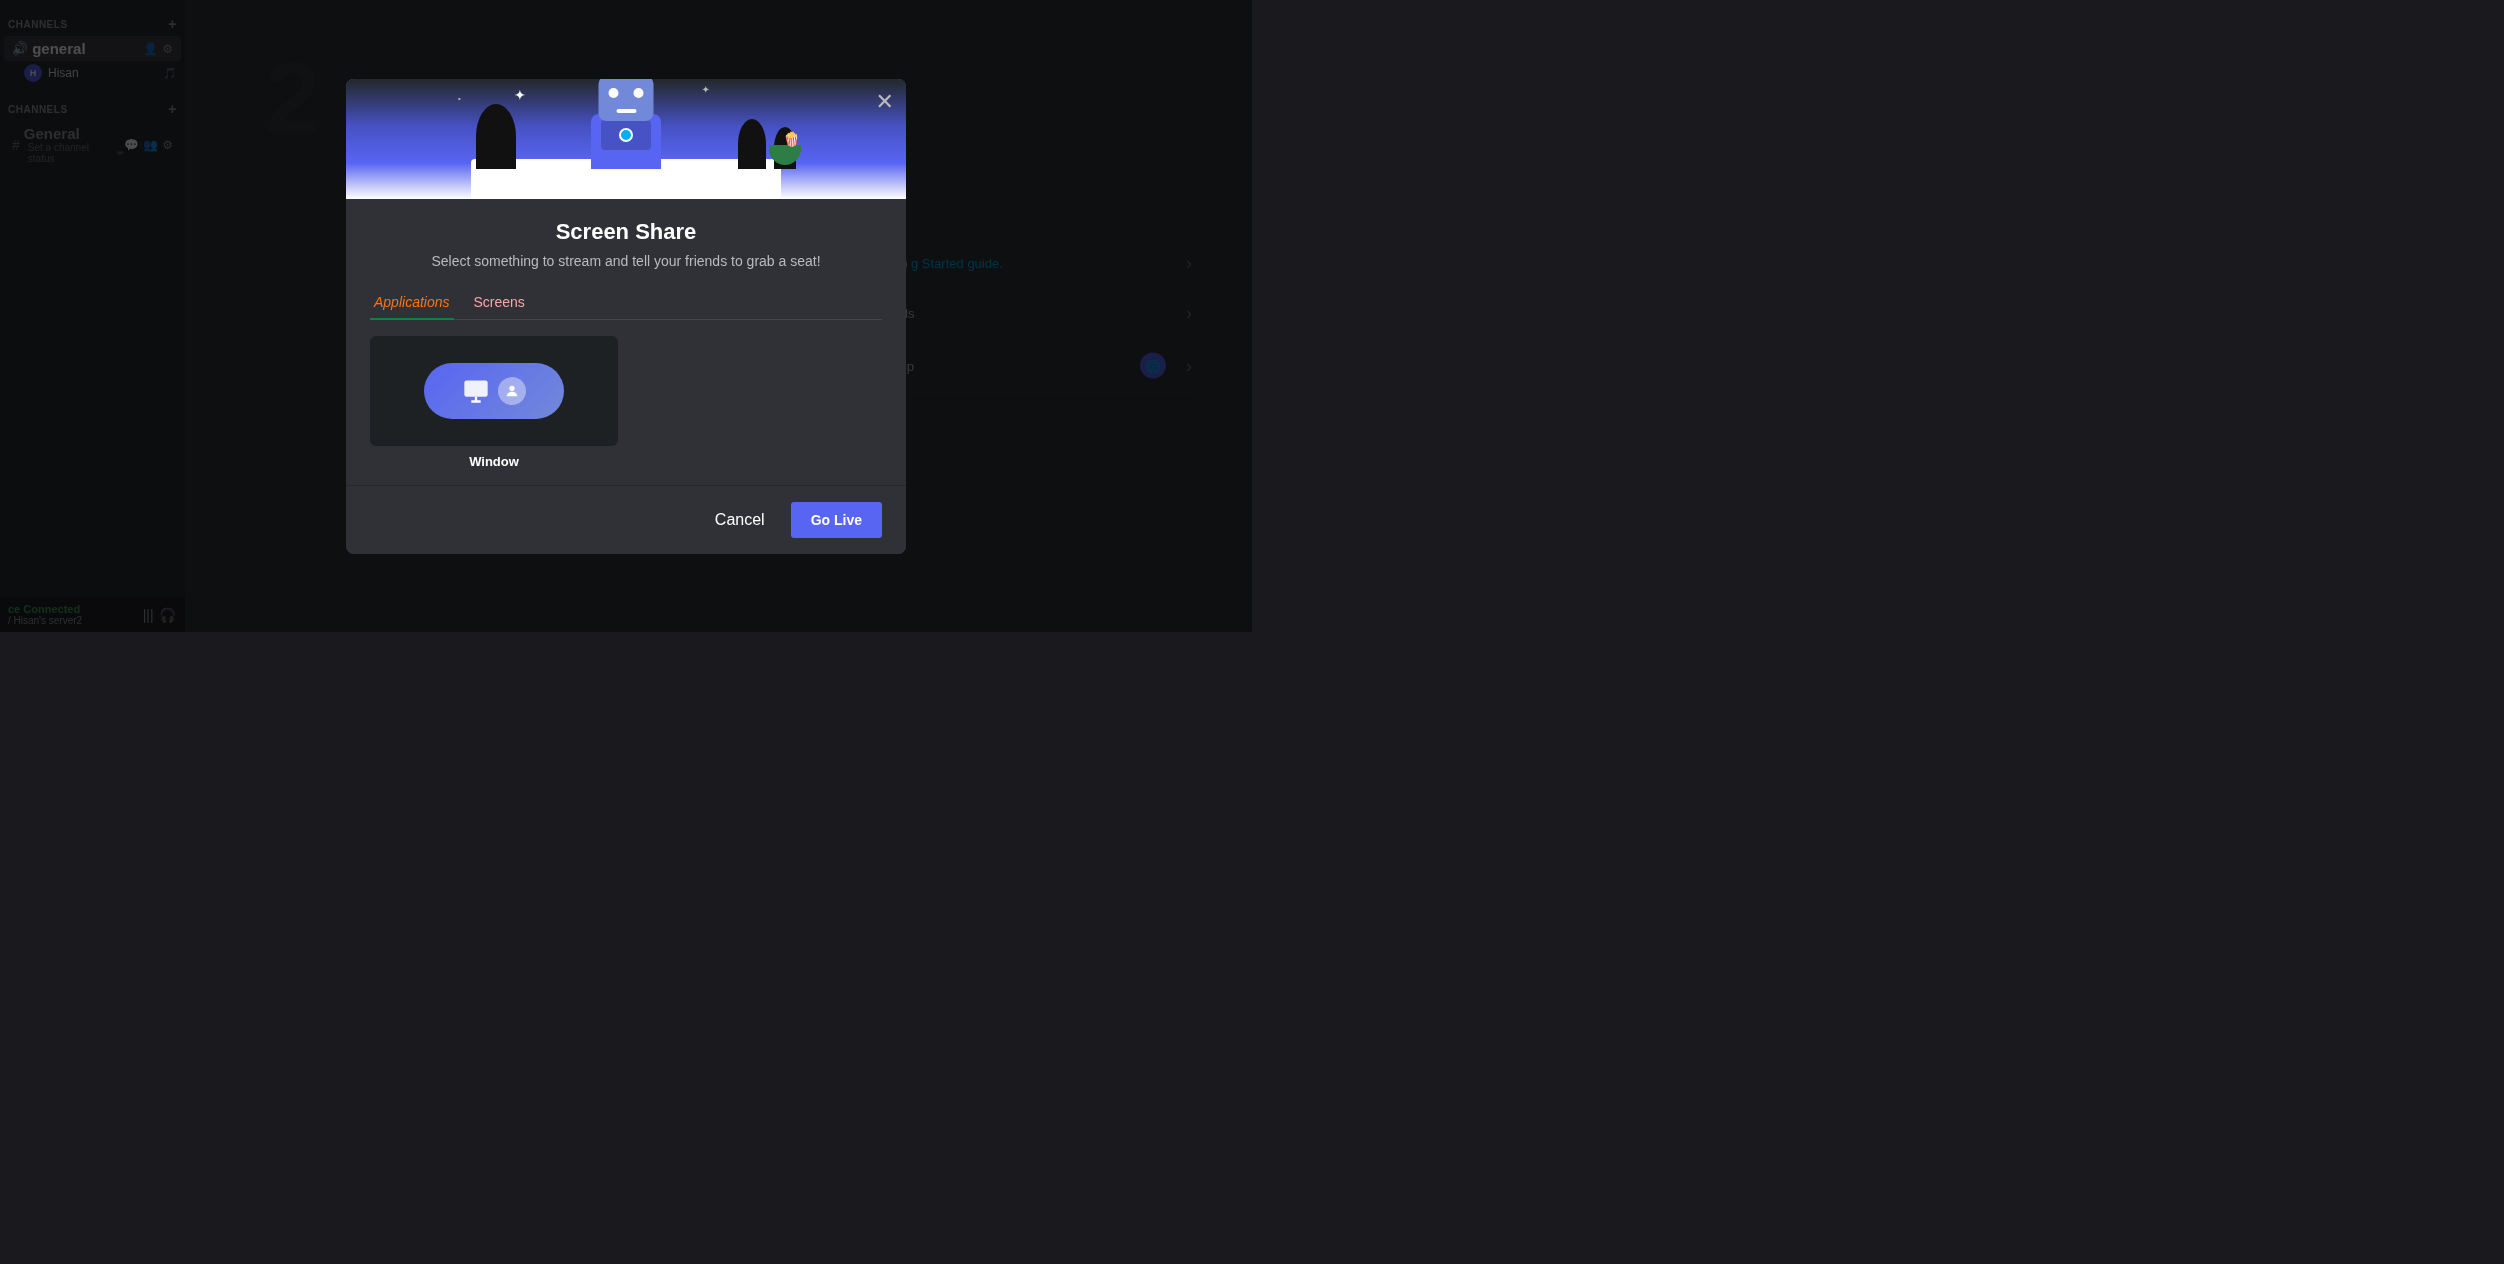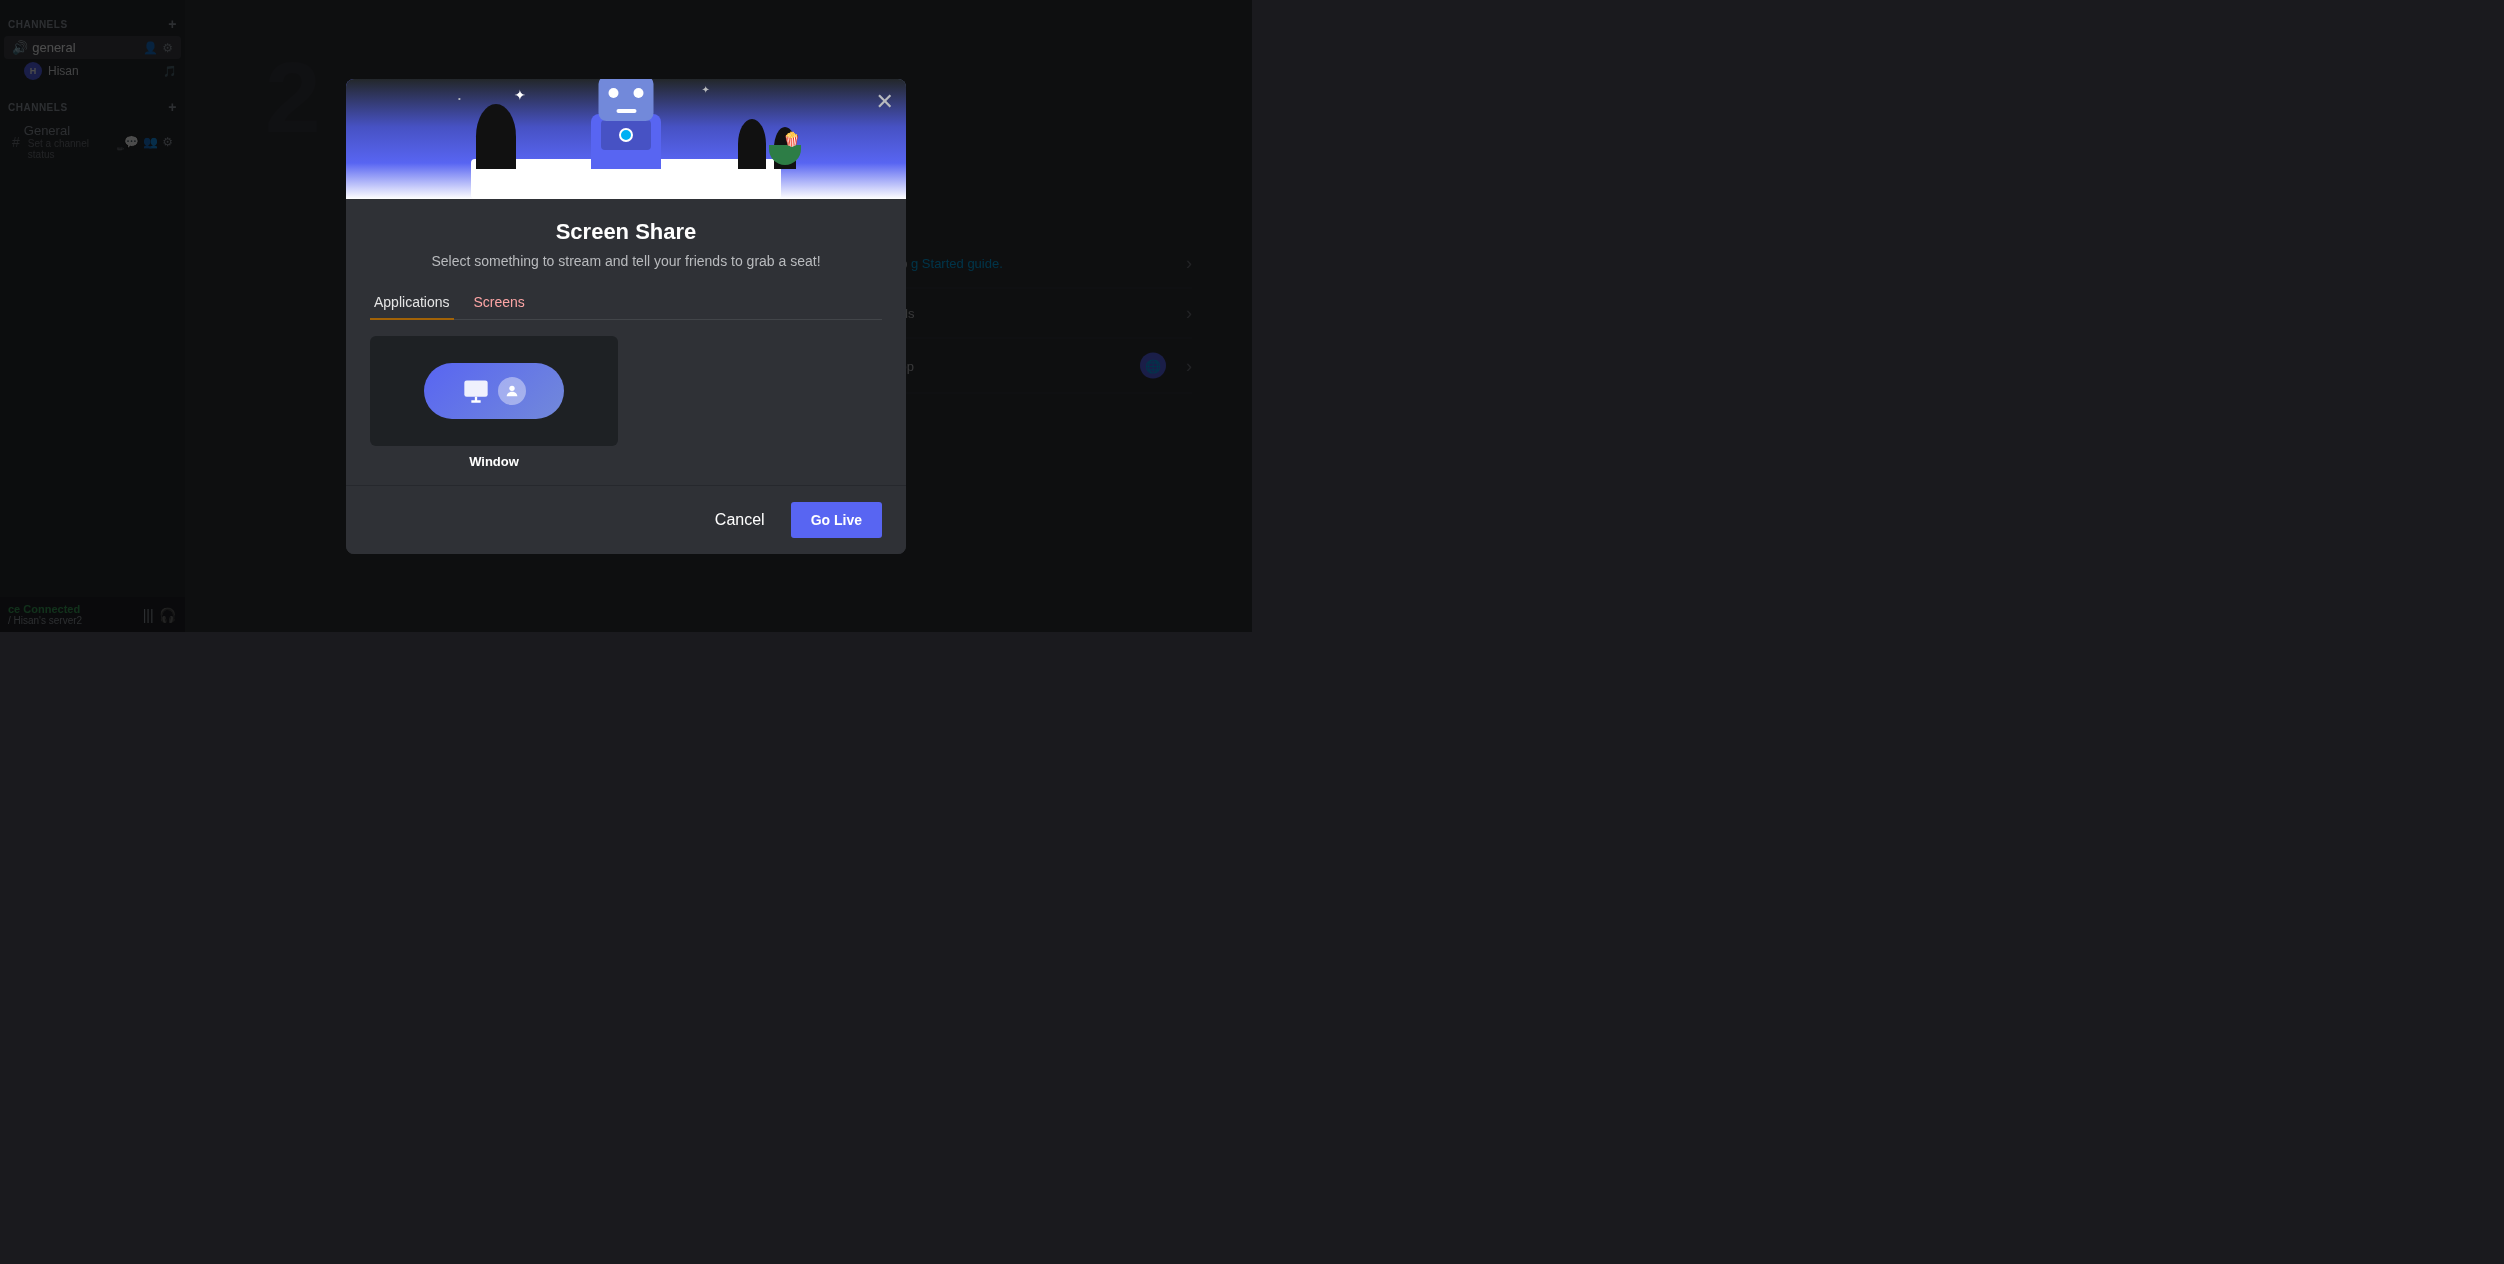--- a/index.html
+++ b/index.html
@@ -55,22 +55,22 @@
       position: relative;
     }
 
     .channel-item.active {
       background: #404249;
       color: #fff;
     }
 
     .channel-item .channel-name {
       flex: 1;
-      font-size: 13px;
-      font-weight: 400;
+      font-size: 15px;
+      font-weight: 700;
     }
 
     .channel-item .channel-actions {
       display: flex;
       gap: 4px;
       color: #949ba4;
       font-size: 12px;
     }
 
     .channel-item .channel-status {
@@ -246,22 +246,23 @@
       font-size: 14px;
       font-weight: 500;
       color: #fca5a5;
       cursor: pointer;
       border-bottom: 2px solid transparent;
       position: relative;
       bottom: -1px;
     }
 
     .modal-tab.active {
-      color: #e5e5e5;
-      border-bottom: 2px solid #a16207;
+      color: #f97316;
+      border-bottom: 2px solid #15803d;
+      font-style: italic;
     }
 
     .apps-grid {
       display: grid;
       grid-template-columns: 1fr 1fr;
       gap: 16px;
       padding-bottom: 16px;
     }
 
     .app-item {

